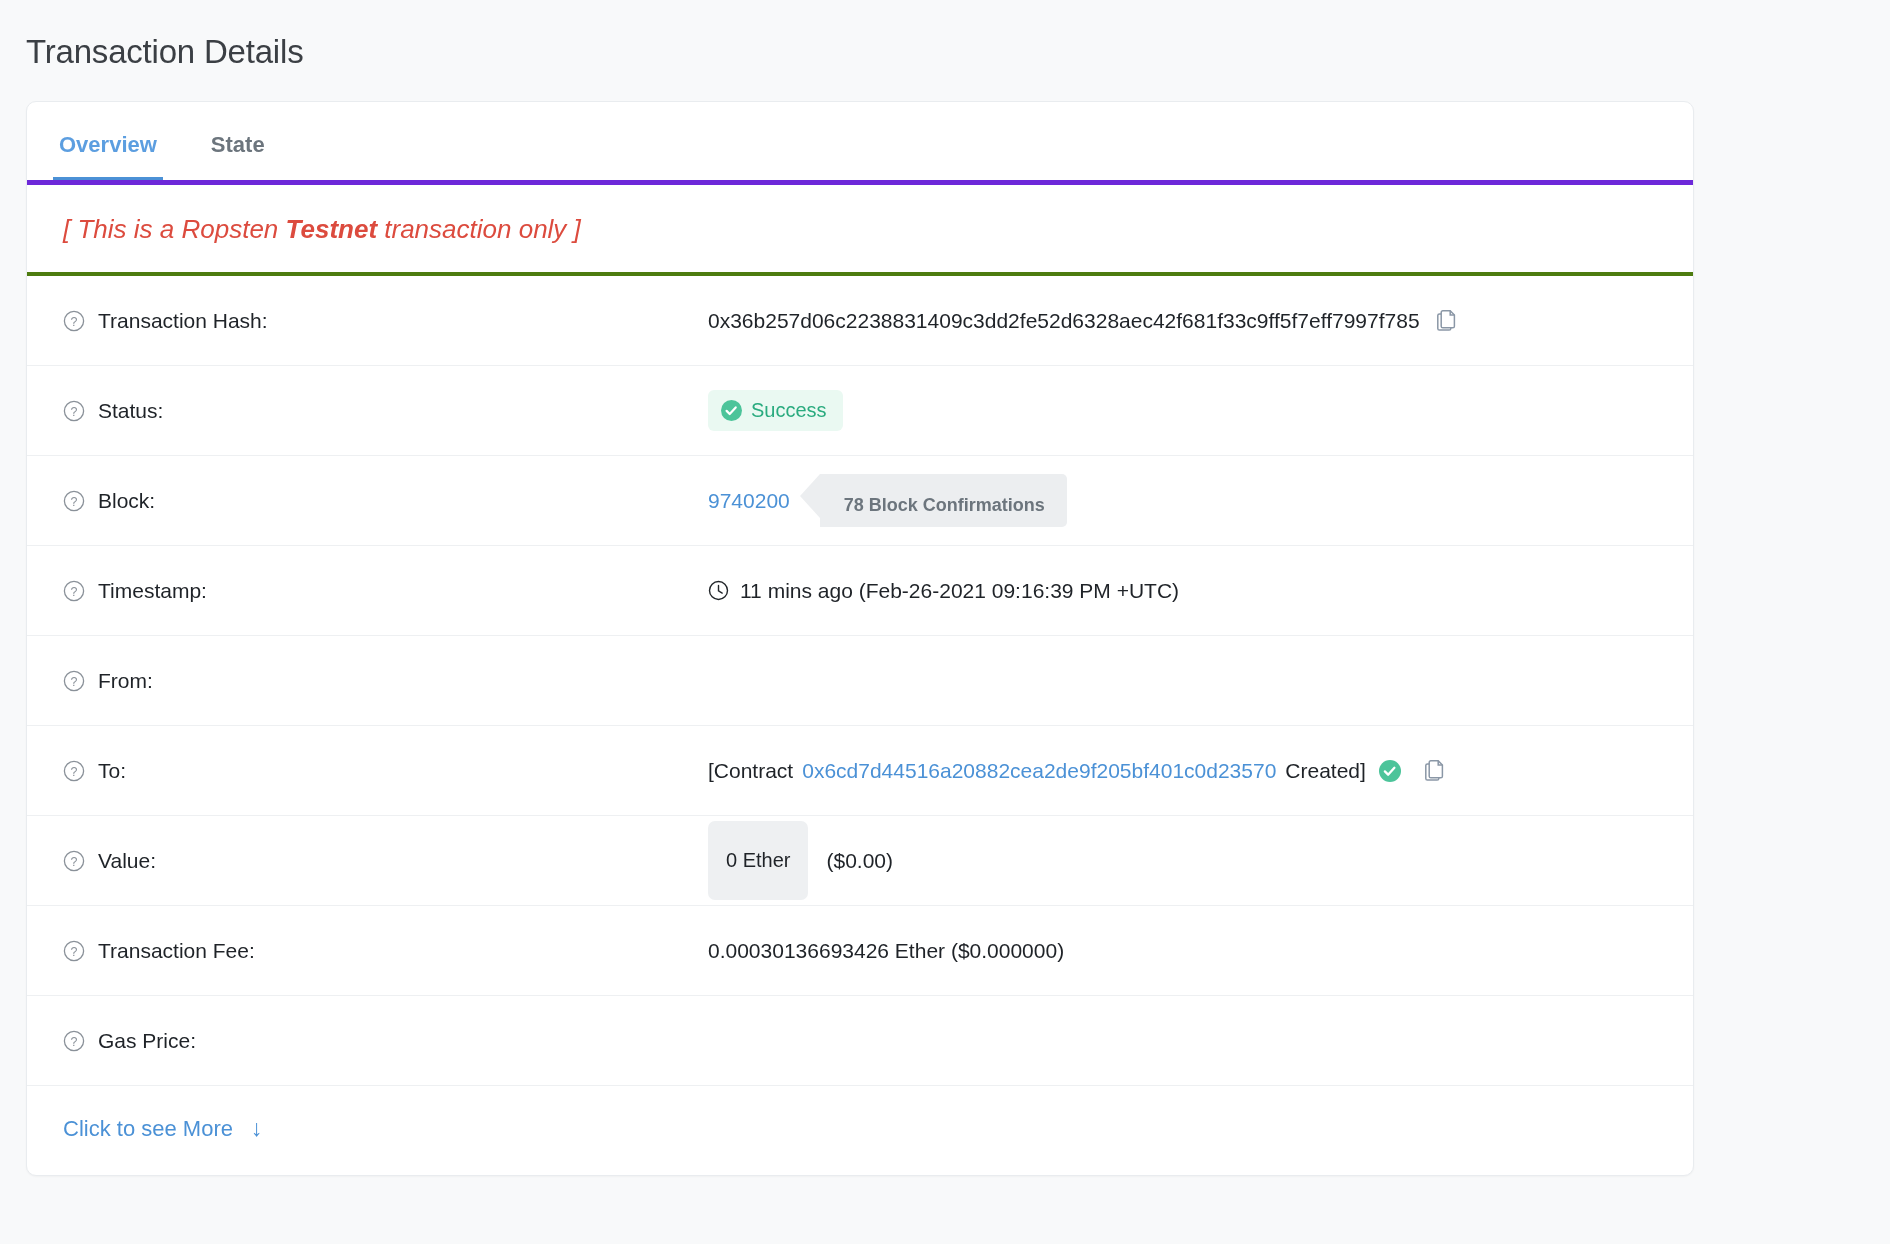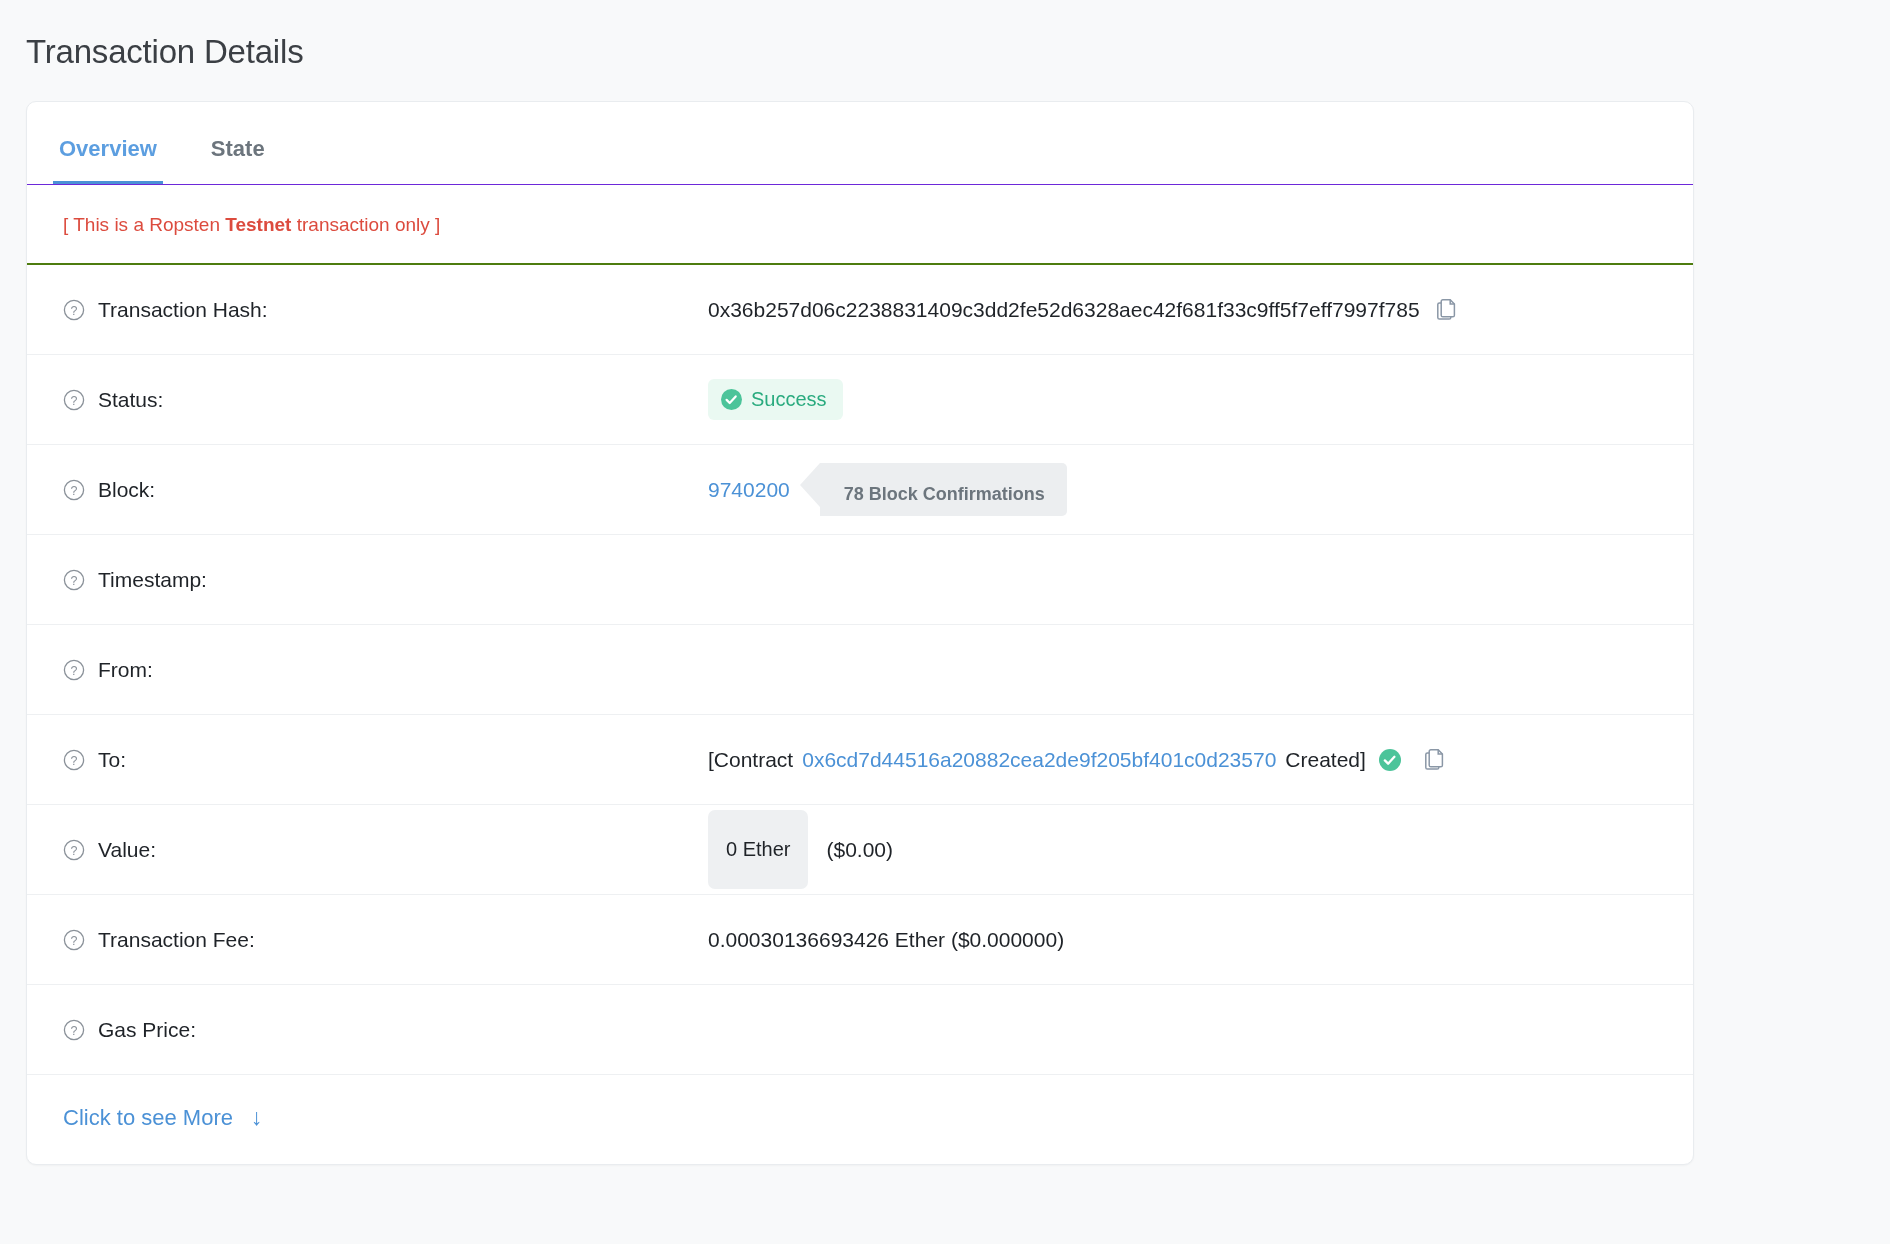--- a/index.html
+++ b/index.html
@@ -26,41 +26,42 @@
     border-radius: 10px;
     box-shadow: 0 1px 2px rgba(0,0,0,0.035);
     overflow: hidden;
   }
 
   
   .tabs {
     display: flex;
     align-items: flex-end;
     padding: 0 26px;
-    border-bottom: 1px solid #6d28d9;
+    border-bottom: 5px solid #6d28d9;
     height: 83px;
   }
   .tab {
     font-size: 22px;
     font-weight: bold;
     color: #6c757d;
     padding: 0 6px 19px 6px;
     margin-right: 42px;
     border-bottom: 3px solid transparent;
     cursor: pointer;
     white-space: nowrap;
   }
   .tab.active { color: #5c9ee0; border-bottom-color: #4b91d6; }
 
   
   .testnet {
     color: #dc4b3e;
-    font-size: 19px;
+    font-size: 26px;
     padding: 29px 26px 27px 36px;
-    border-bottom: 2px solid #4d7c0f;
+    border-bottom: 4px solid #4d7c0f;
+    font-style: italic;
   }
   .testnet b { font-weight: bold; }
 
   
   .row {
     display: flex;
     align-items: center;
     min-height: 90px;
     padding: 0 26px 0 36px;
     border-bottom: 1px solid #eef0f2;
@@ -260,20 +261,29 @@
     <div class="row">
       <div class="row-label">
         <span class="help-icon">
           <svg width="22" height="22" viewBox="0 0 22 22">
               <circle cx="11" cy="11" r="9.6" fill="none" stroke="#8a9199" stroke-width="1.3"></circle>
               <text x="11" y="15.6" font-size="12.5" font-family="Liberation Sans, sans-serif" fill="#8a9199" text-anchor="middle">?</text>
             </svg>
         </span>
         <span>Timestamp:</span>
       </div>
+      <div class="row-value">
+        <span class="clock-icon">
+          <svg width="21" height="21" viewBox="0 0 21 21">
+              <circle cx="10.5" cy="10.5" r="9" fill="none" stroke="#22262a" stroke-width="1.4"></circle>
+              <path d="M10.5 5.4 v5.5 l3.7 2.2" fill="none" stroke="#22262a" stroke-width="1.4" stroke-linecap="round"></path>
+            </svg>
+        </span>
+        <span class="pad-txt">11 mins ago (Feb-26-2021 09:16:39 PM +UTC)</span>
+      </div>
     </div>
 
     <div class="row">
       <div class="row-label">
         <span class="help-icon">
           <svg width="22" height="22" viewBox="0 0 22 22">
               <circle cx="11" cy="11" r="9.6" fill="none" stroke="#8a9199" stroke-width="1.3"></circle>
               <text x="11" y="15.6" font-size="12.5" font-family="Liberation Sans, sans-serif" fill="#8a9199" text-anchor="middle">?</text>
             </svg>
         </span>

